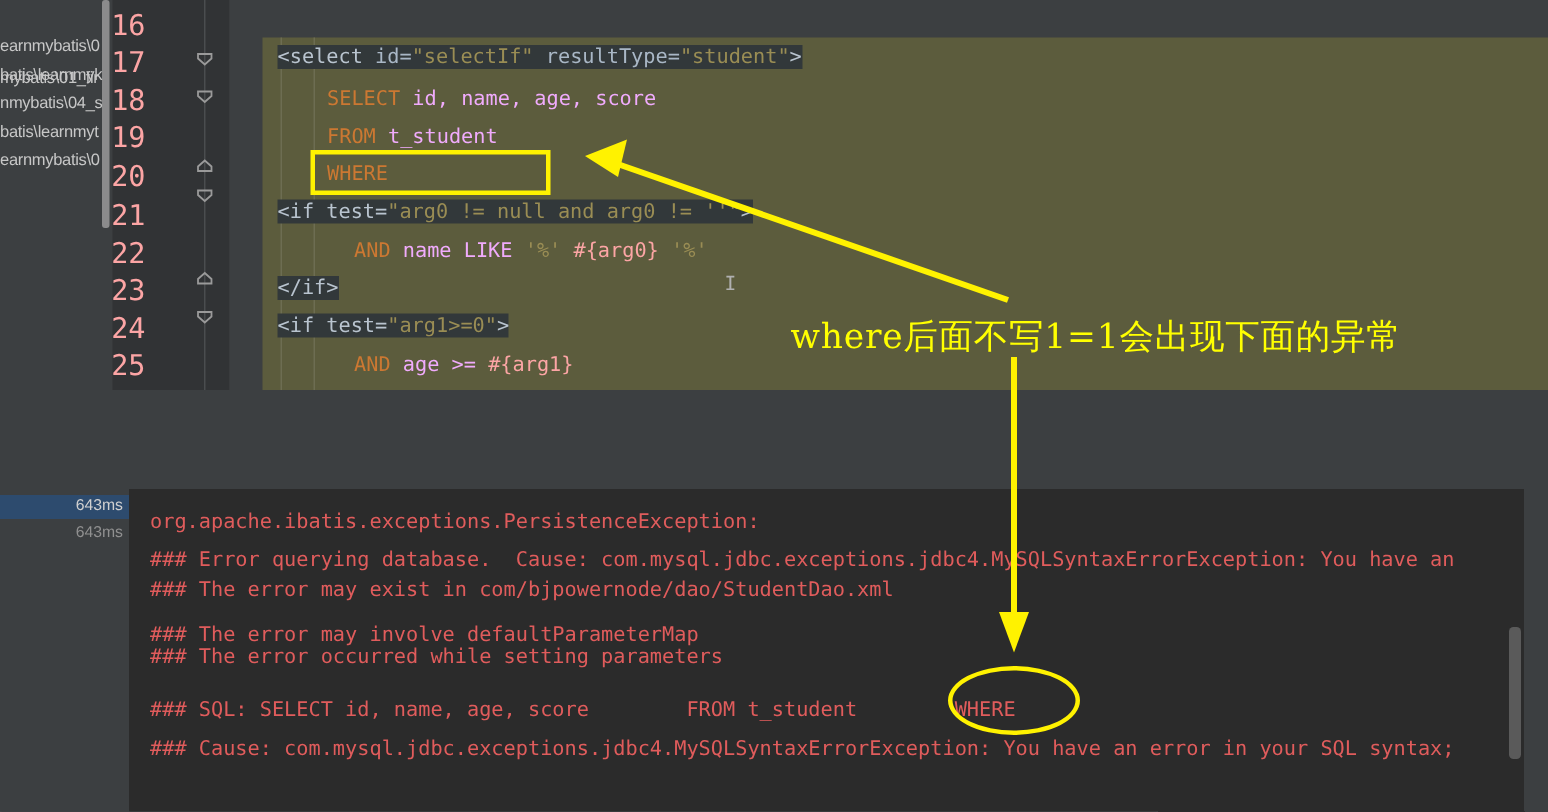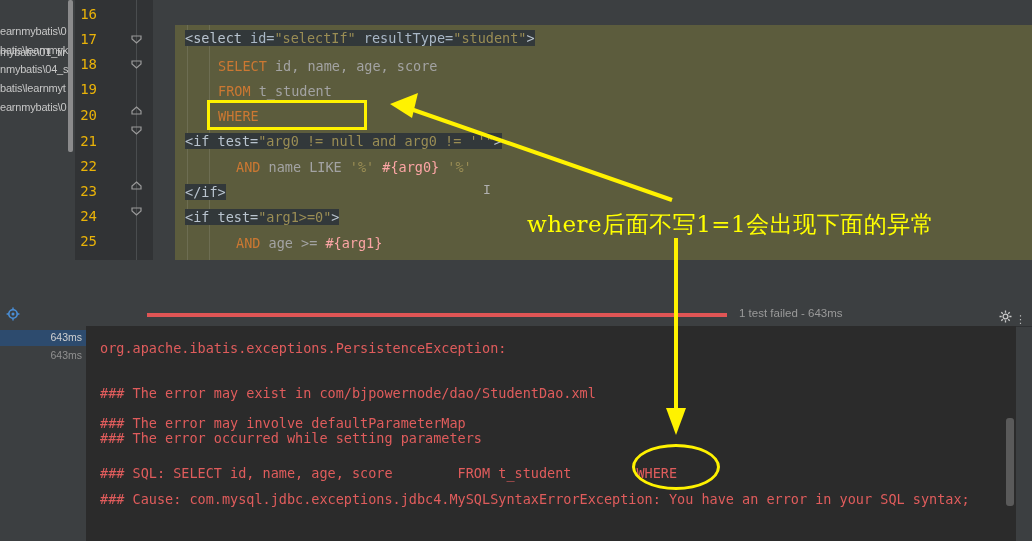--- a/index.html
+++ b/index.html
@@ -35,21 +35,21 @@
     background: #a6a6a6; border-radius: 2px; opacity: .75;
   }
 
   
   .gutter {
     position: absolute; left: 75px; top: 0; width: 78px; height: 260px;
     background: #313335;
   }
   .lineno {
     position: absolute; right: 56px;
-    color: #eab308; font-size: 14px;
+    color: #fca5a5; font-size: 19px;
     font-family: "DejaVu Sans Mono", monospace;
     text-align: right; width: 40px;
   }
   .gutter-line {
     position: absolute; left: 61px; top: 0; width: 1px; height: 260px;
     background: #4a4d4f;
   }
   .fold {
     position: absolute; left: 55px; width: 13px; height: 13px;
   }
@@ -83,21 +83,21 @@
     position: absolute; left: 0;
     font-family: "DejaVu Sans Mono", monospace;
     font-size: 13.5px; white-space: pre;
     color: #a9b7c6;
   }
   .tagbg { background: #32383a; }
   .kw  { color: #cc7832; }
   .tag { color: #b9c4cf; }
   .attr{ color: #a9b7c6; }
   .str { color: #9a8d54; }
-  .ident { color: #a3a3a3; }
+  .ident { color: #f0abfc; }
   .param { color: #fca5a5; }
   .i-beam {
     position: absolute; left: 330px; top: 182px;
     color: #b0b0b0; font-size: 13px;
     font-family: "DejaVu Sans Mono", monospace;
   }
 
   
   .anno-rect {
     position: absolute; left: 207px; top: 100px; width: 160px; height: 30px;
@@ -285,53 +285,33 @@
     <div class="tip-box"></div>
     <div class="tip-line" style="left:2px; top:265px;">
       <span>ces are configured to run this SQL and provide advanced code assistance. Disable this inspection via problem menu (Alt+Enter).</span>
       <span class="tip-link">more...</span>
       <span>(Ctrl+F1)</span>
     </div>
 
   </div>
 
   <div class="run-panel">
-    <div class="run-toolbar">
-      <div class="cfg-icon">
-        <svg width="14" height="14" viewBox="0 0 14 14">
-          <circle cx="7" cy="7" r="4.2" fill="none" stroke="#4a90d9" stroke-width="1.6"></circle>
-          <circle cx="7" cy="7" r="1.5" fill="#4a90d9"></circle>
-          <path d="M7 0.6v2M7 11.4v2M0.6 7h2M11.4 7h2" stroke="#4a90d9" stroke-width="1.4"></path>
-        </svg>
-      </div>
-      <div class="progress-track"></div>
-      <div class="progress-status">1 test failed - 643ms</div>
-      <div class="run-gear-icon">
-        <svg width="13" height="13" viewBox="0 0 13 13">
-          <circle cx="6.5" cy="6.5" r="2.4" fill="none" stroke="#c9c9c9" stroke-width="1.3"></circle>
-          <g stroke="#c9c9c9" stroke-width="1.3">
-            <path d="M6.5 0.5v2.2M6.5 10.3v2.2M0.5 6.5h2.2M10.3 6.5h2.2"></path>
-            <path d="M2.3 2.3l1.5 1.5M9.2 9.2l1.5 1.5M10.7 2.3L9.2 3.8M3.8 9.2l-1.5 1.5"></path>
-          </g>
-        </svg>
-      </div>
-      <div class="run-dots">⋮</div>
-    </div>
 
     <div class="test-tree">
       <div class="test-row sel" style="top:4px;">
         <span class="test-time">643ms</span>
       </div>
       <div class="test-row" style="top:22px;">
         <span class="test-time dim">643ms</span>
       </div>
     </div>
 
     <div class="console">
       <div class="console-line" style="top:14px;">org.apache.ibatis.exceptions.PersistenceException:</div>
+      <div class="console-line" style="top:39px;">### Error querying database.  Cause: com.mysql.jdbc.exceptions.jdbc4.MySQLSyntaxErrorException: You have an</div>
       <div class="console-line" style="top:59px;">### The error may exist in com/bjpowernode/dao/StudentDao.xml</div>
       <div class="console-line" style="top:89px;">### The error may involve defaultParameterMap</div>
       <div class="console-line" style="top:104px;">### The error occurred while setting parameters</div>
       <div class="console-line" style="top:139px;">### SQL: SELECT id, name, age, score        FROM t_student        WHERE</div>
       <div class="console-line" style="top:165px;">### Cause: com.mysql.jdbc.exceptions.jdbc4.MySQLSyntaxErrorException: You have an error in your SQL syntax;</div>
       <div class="console-scroll"></div>
     </div>
 
   </div>
 

